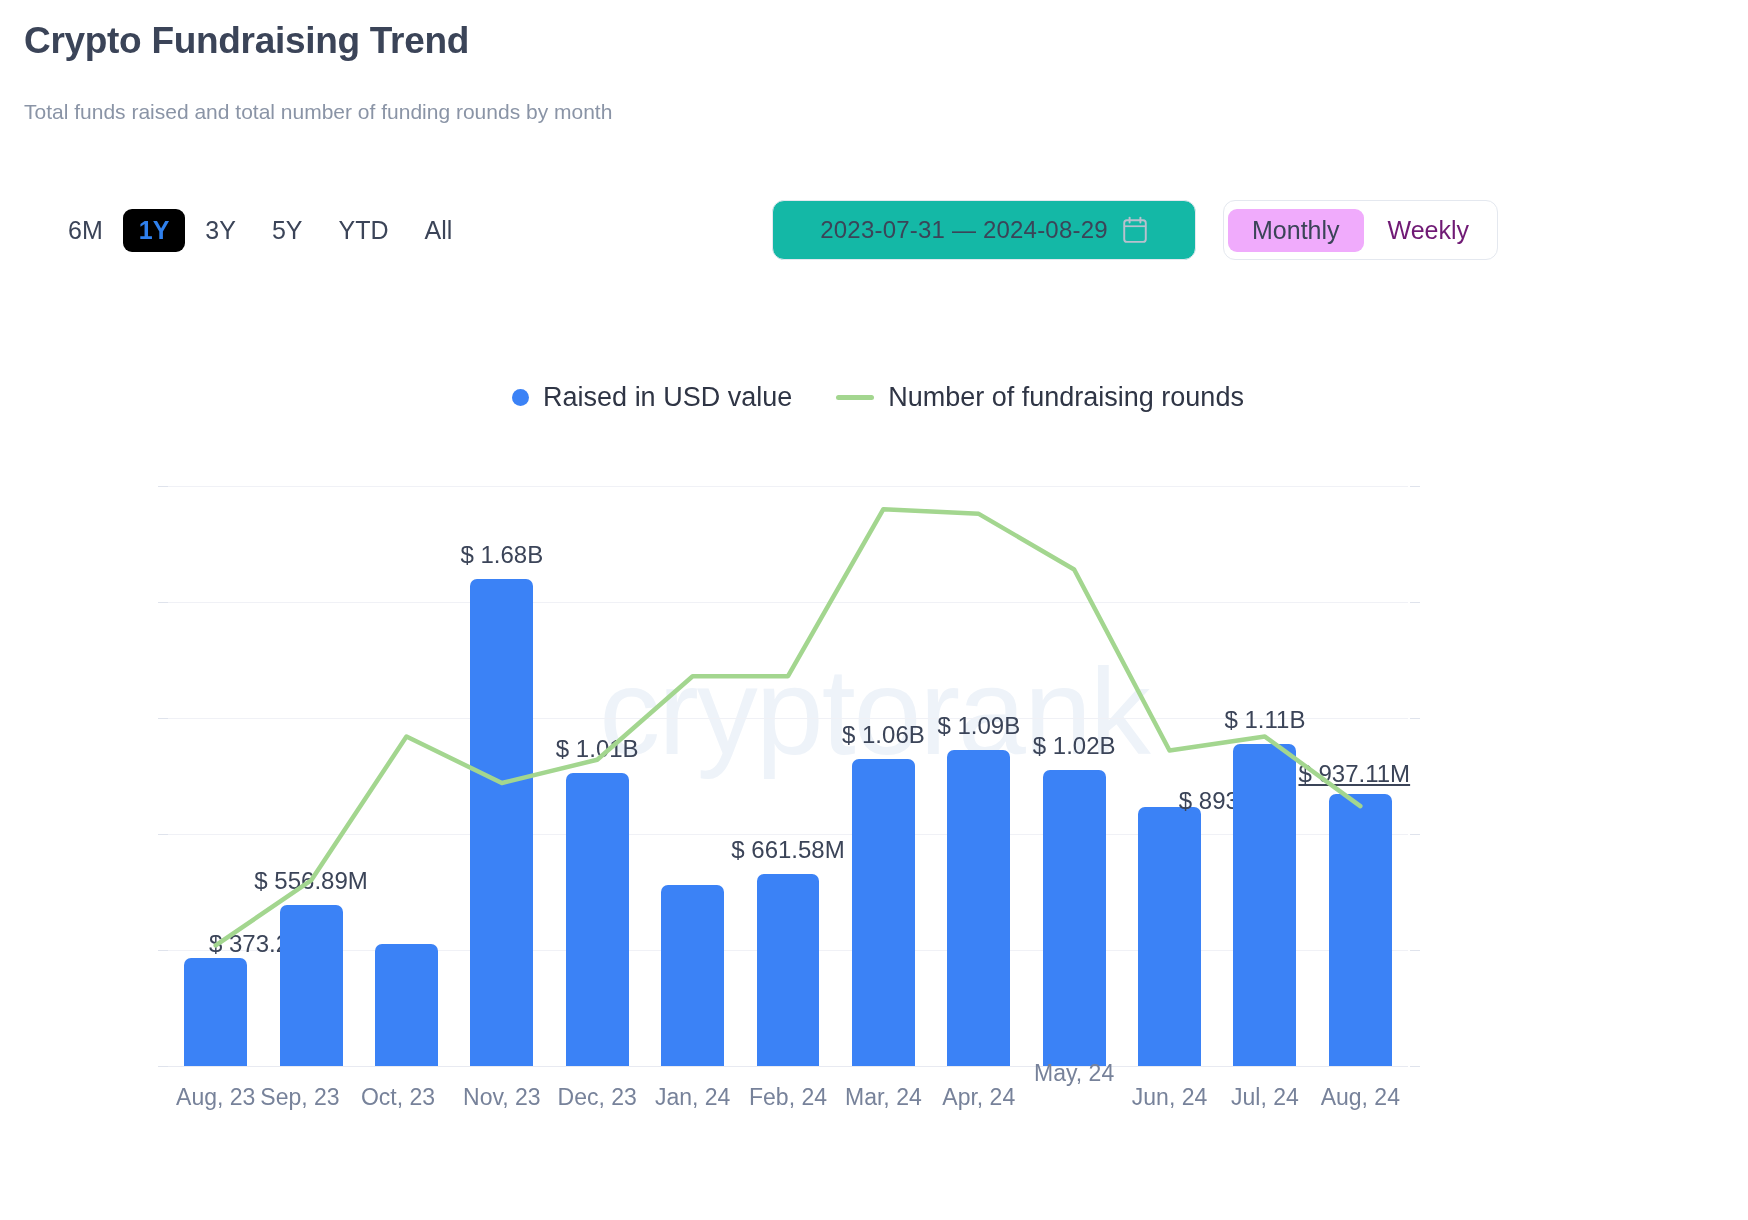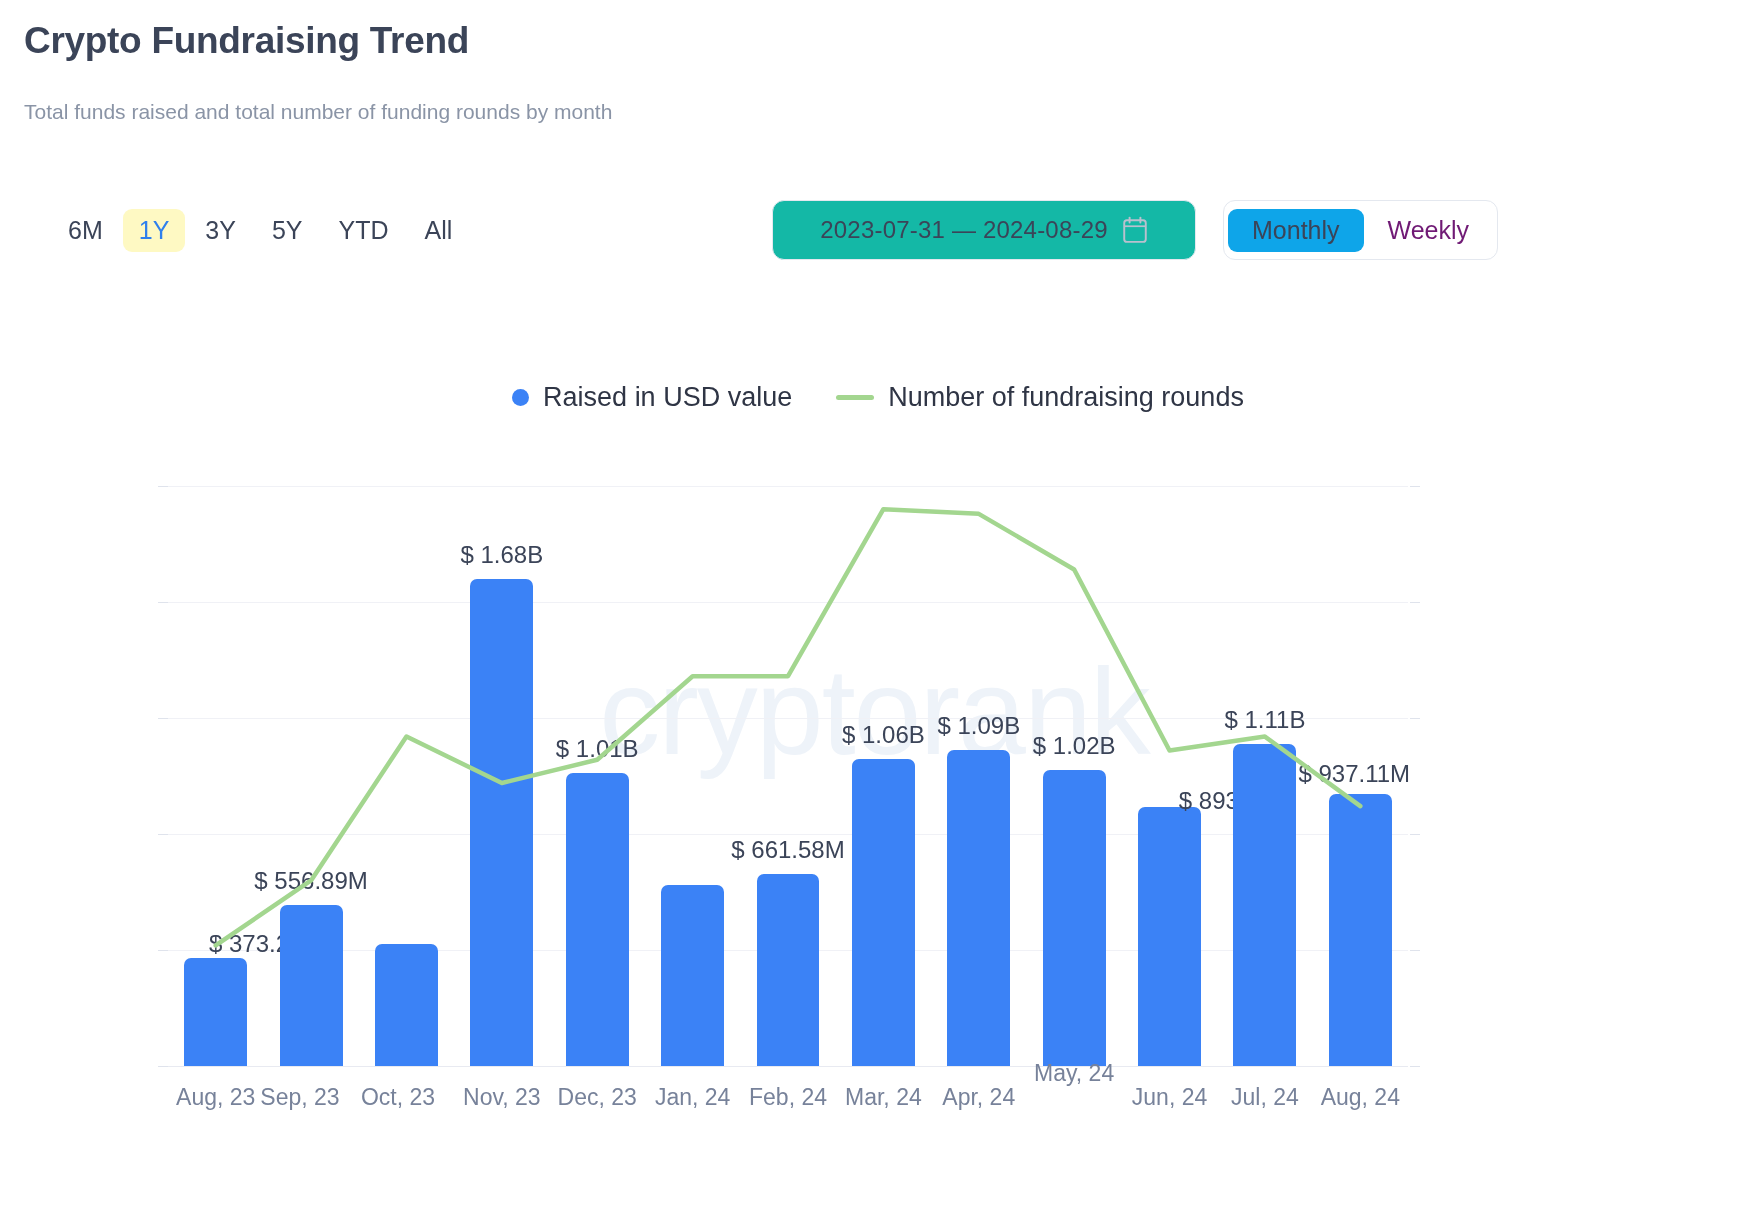--- a/index.html
+++ b/index.html
@@ -24,41 +24,41 @@
   }
 
   
   .controls { position: absolute; left: 16px; top: 198px; width: 1748px; height: 70px; margin-left: 8px; }
 
   .range-tabs { position: absolute; left: 28px; top: 0; display: flex; align-items: center; gap: 4px; height: 64px;}
   .range-tab {
     font-size: 25px; color: #3b4458; padding: 9px 16px; border-radius: 9px;
     cursor: pointer; line-height: 1;
   }
-  .range-tab.active { color: #2f80ed; background: #fef9c3; font-weight: normal; text-align: right; }
+  .range-tab.active { color: #2f80ed; background: #000000; font-weight: bold; text-align: right; }
 
   .date-box {
     position: absolute; left: 748px; top: 2px;
     width: 424px; height: 60px; border: 1.6px solid #e4e8ef; border-radius: 12px;
     display: flex; align-items: center; justify-content: center; gap: 14px;
     background: #14b8a6; cursor: pointer;
   }
   .date-text { font-size: 24px; color: #3b4458; letter-spacing: 0.2px; }
   .cal-icon { width: 26px; height: 28px; position: relative; display: inline-block; }
 
   .freq-toggle {
     position: absolute; left: 1199px; top: 2px;
     height: 60px; border: 1.6px solid #e4e8ef; border-radius: 12px;
     display: flex; align-items: center; padding: 4px; background: #fff;
   }
   .freq-opt {
     font-size: 25px; color: #701a75; padding: 9px 24px; border-radius: 9px; cursor: pointer;
     line-height: 1;
   }
-  .freq-opt.active { background: #0ea5e9; color: #3b4458; }
+  .freq-opt.active { background: #f0abfc; color: #3b4458; }
 
   
   .legend {
     position: absolute; left: 0; top: 382px; width: 1748px;
     display: flex; justify-content: center; align-items: center; gap: 44px; padding-left: 8px;
   }
   .legend-item { display: flex; align-items: center; gap: 14px; cursor: pointer; }
   .legend-dot { width: 17px; height: 17px; border-radius: 50%; background: #3b82f6; display:inline-block; }
   .legend-line { width: 38px; height: 5px; border-radius: 3px; background: #a3d68f; display:inline-block; }
   .legend-text { font-size: 27px; color: #2f3545; }
@@ -188,21 +188,21 @@
         <div class="bar" style="left: 874.677px; top: 284.2px; width: 62.9538px; height: 295.8px; background: rgb(59, 130, 246);"></div>
         <div class="bar-label" style="left: 906.154px; top: 246.2px;">$ 1.02B</div>
         <div class="xlabel" style="left: 906.154px; top: 574px;">May, 24</div>
         <div class="bar" style="left: 970.062px; top: 321.007px; width: 62.9538px; height: 258.993px; background: rgb(59, 130, 246);"></div>
         <div class="bar-label" style="left: 1067.54px; top: 301.007px;">$ 893.08M</div>
         <div class="xlabel" style="left: 1001.54px; top: 598px;">Jun, 24</div>
         <div class="bar" style="left: 1065.45px; top: 258.1px; width: 62.9538px; height: 321.9px; background: rgb(59, 130, 246);"></div>
         <div class="bar-label" style="left: 1096.92px; top: 220.1px;">$ 1.11B</div>
         <div class="xlabel" style="left: 1096.92px; top: 598px;">Jul, 24</div>
         <div class="bar" style="left: 1160.83px; top: 308.238px; width: 62.9538px; height: 271.762px; background: rgb(59, 130, 246);"></div>
-        <div class="bar-label" style="left: 1186.31px; top: 274px;">$ 937.11M</div>
+        <div class="bar-label" style="left: 1186.31px; top: 274px; text-decoration: underline;">$ 937.11M</div>
         <div class="xlabel" style="left: 1192.31px; top: 598px;">Aug, 24</div>
         <svg class="line-svg" width="1240" height="580">
           <polyline points="47.69230769230769,459.36 143.0769230769231,394.4 238.46153846153845,250.56 333.84615384615387,296.96 429.2307692307692,273.76 524.6153846153846,190.23999999999995 620.0000000000001,190.23999999999995 715.3846153846155,23.200000000000045 810.7692307692308,27.840000000000032 906.1538461538462,83.51999999999998 1001.5384615384615,264.47999999999996 1096.923076923077,250.56 1192.3076923076924,320.15999999999997" fill="none" stroke="#a3d68f" stroke-width="4.5" stroke-linejoin="round" stroke-linecap="round"></polyline>
         </svg>
       </div>
   </div>
 
 </div>
 
 </body></html>

